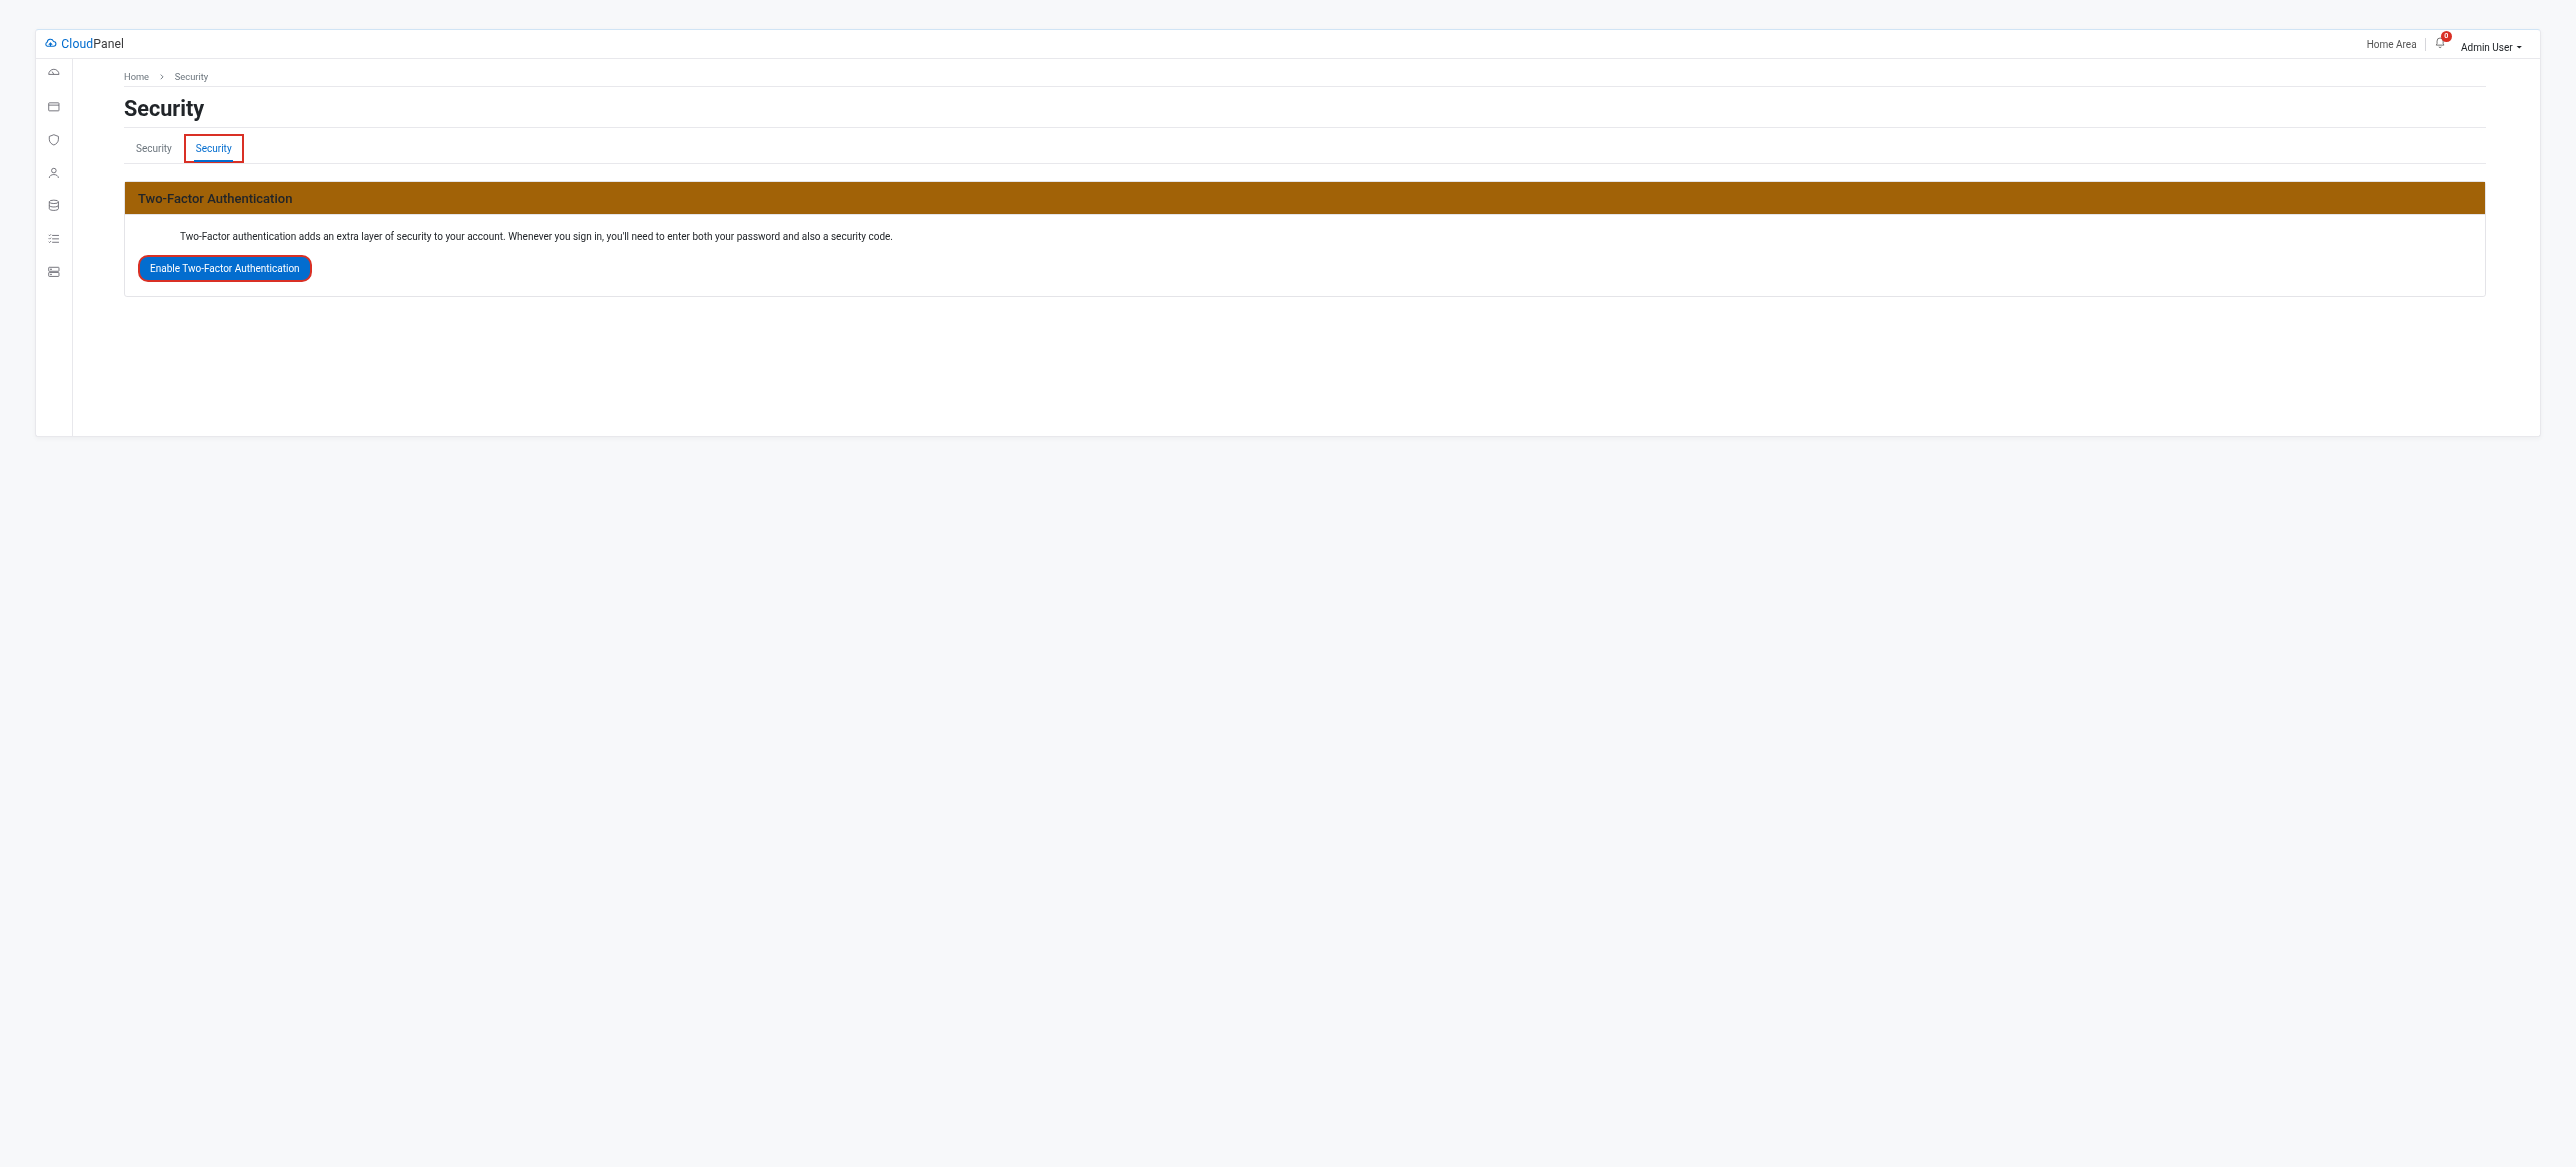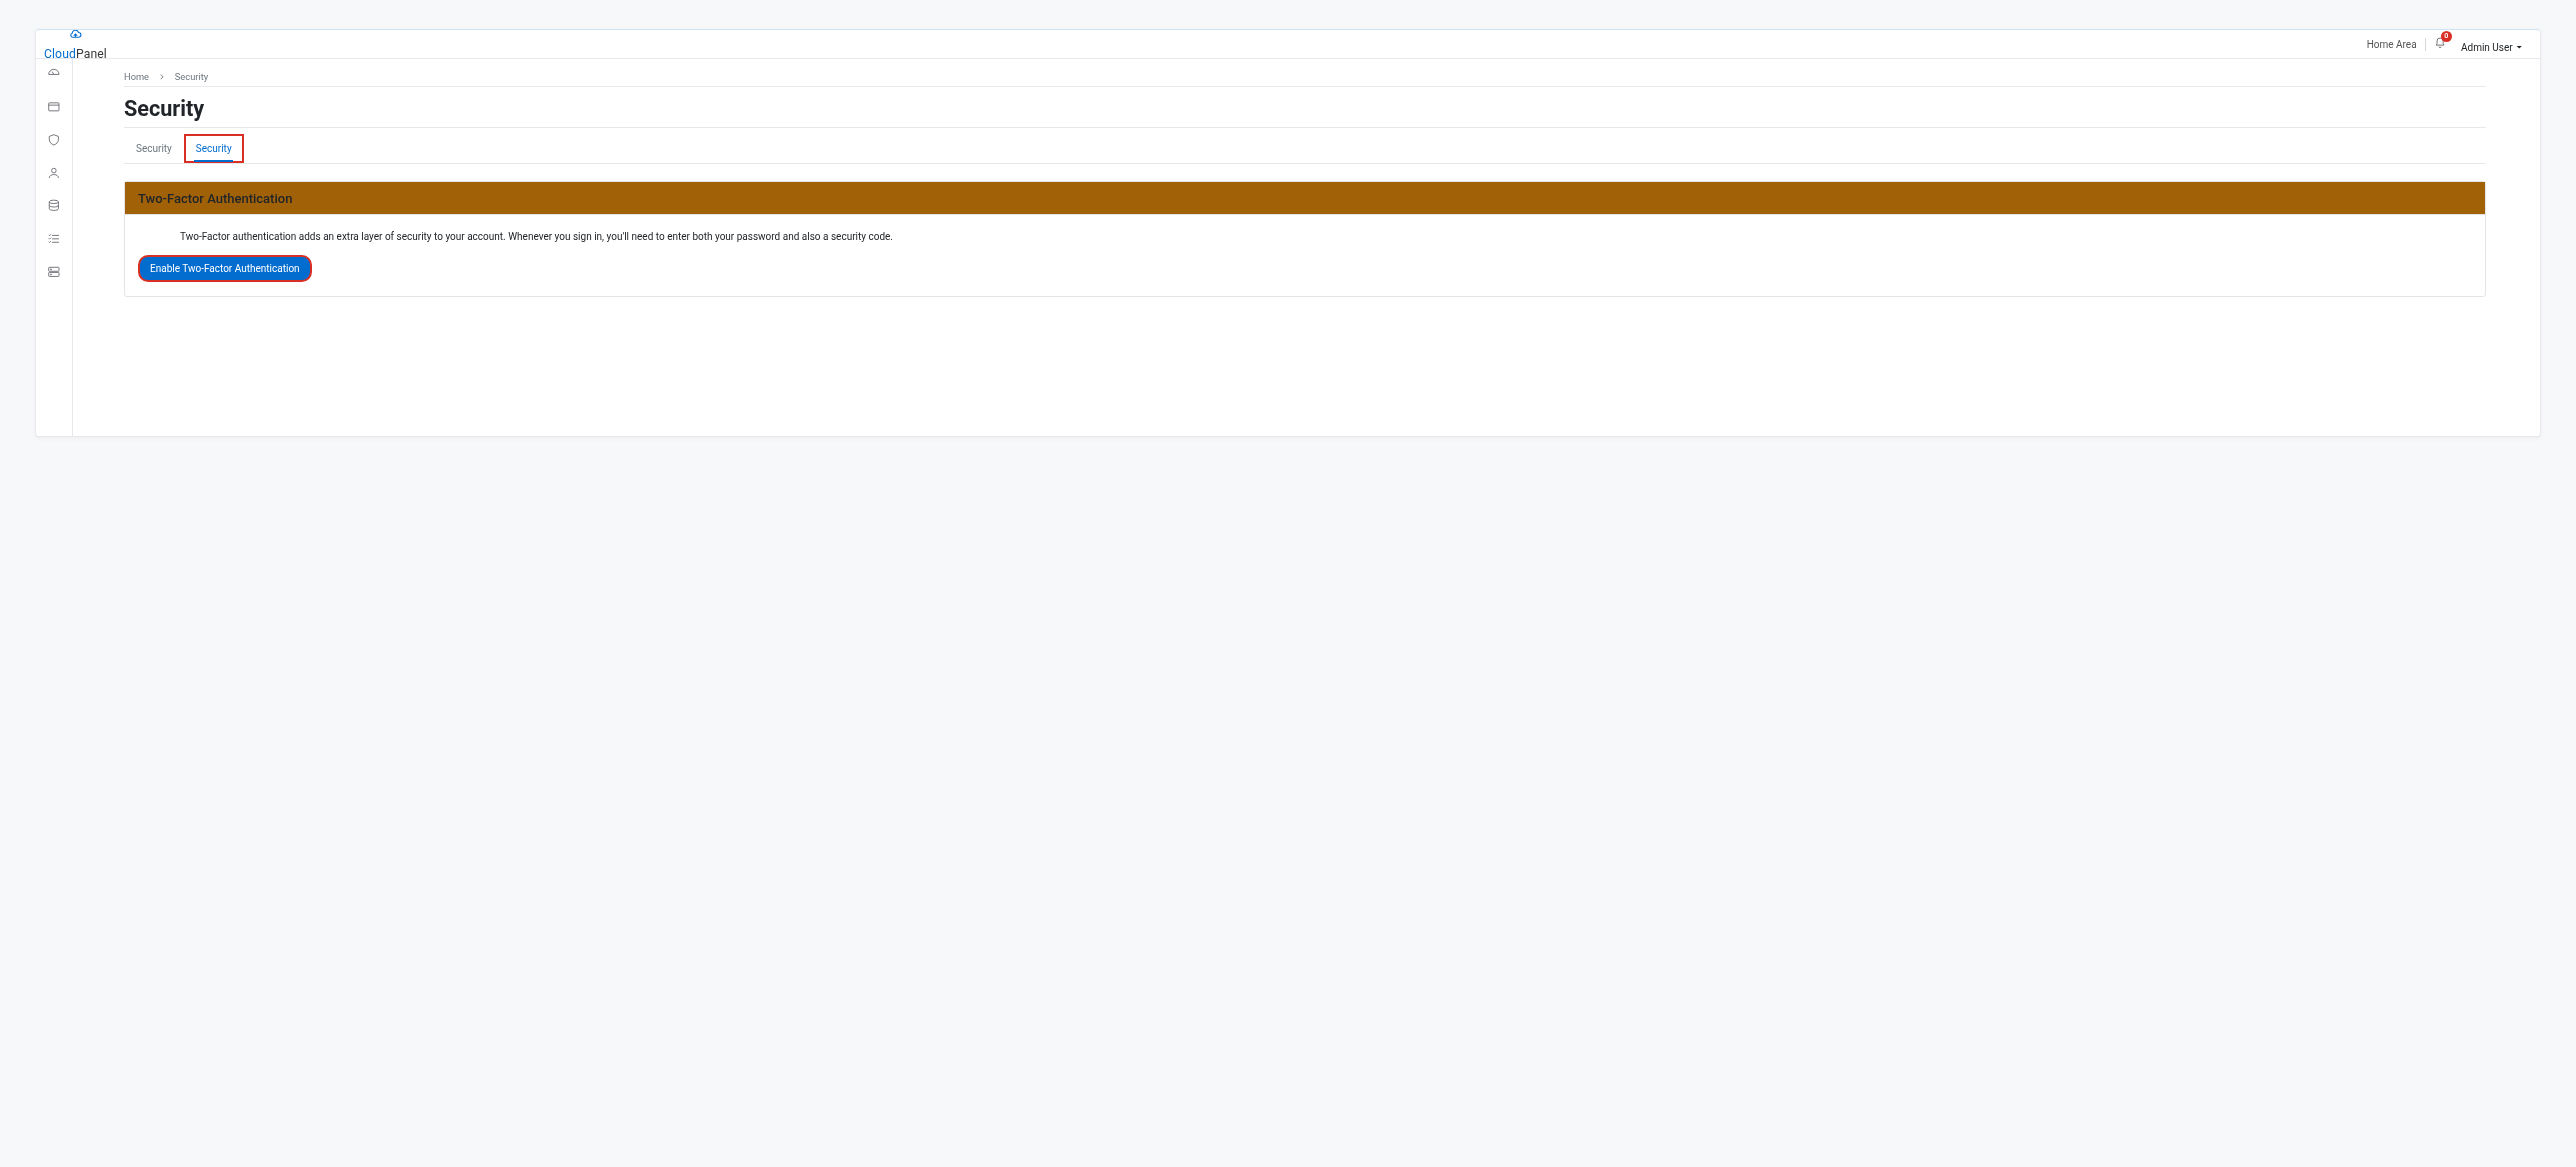--- a/index.html
+++ b/index.html
@@ -31,21 +31,20 @@
       align-items: center;
       padding: 0 10px 0 8px;
       justify-content: space-between;
     }
     .brand {
       display: flex;
       align-items: center;
       gap: 4.3px;
       font-size: 12.2px;
       letter-spacing: 0.1px;
-      flex-direction: column;
     }
     .brand-cloud { color: #036dcf; font-weight: 400; }
     .brand-panel { color: #3a3a3c; font-weight: 400; }
     .brand-icon { width: 13px; height: 13px; }
 
     .header-right { display: flex; align-items: center; }
     .hr-item {
       display: flex;
       align-items: center;
       padding: 0 7.2px;

